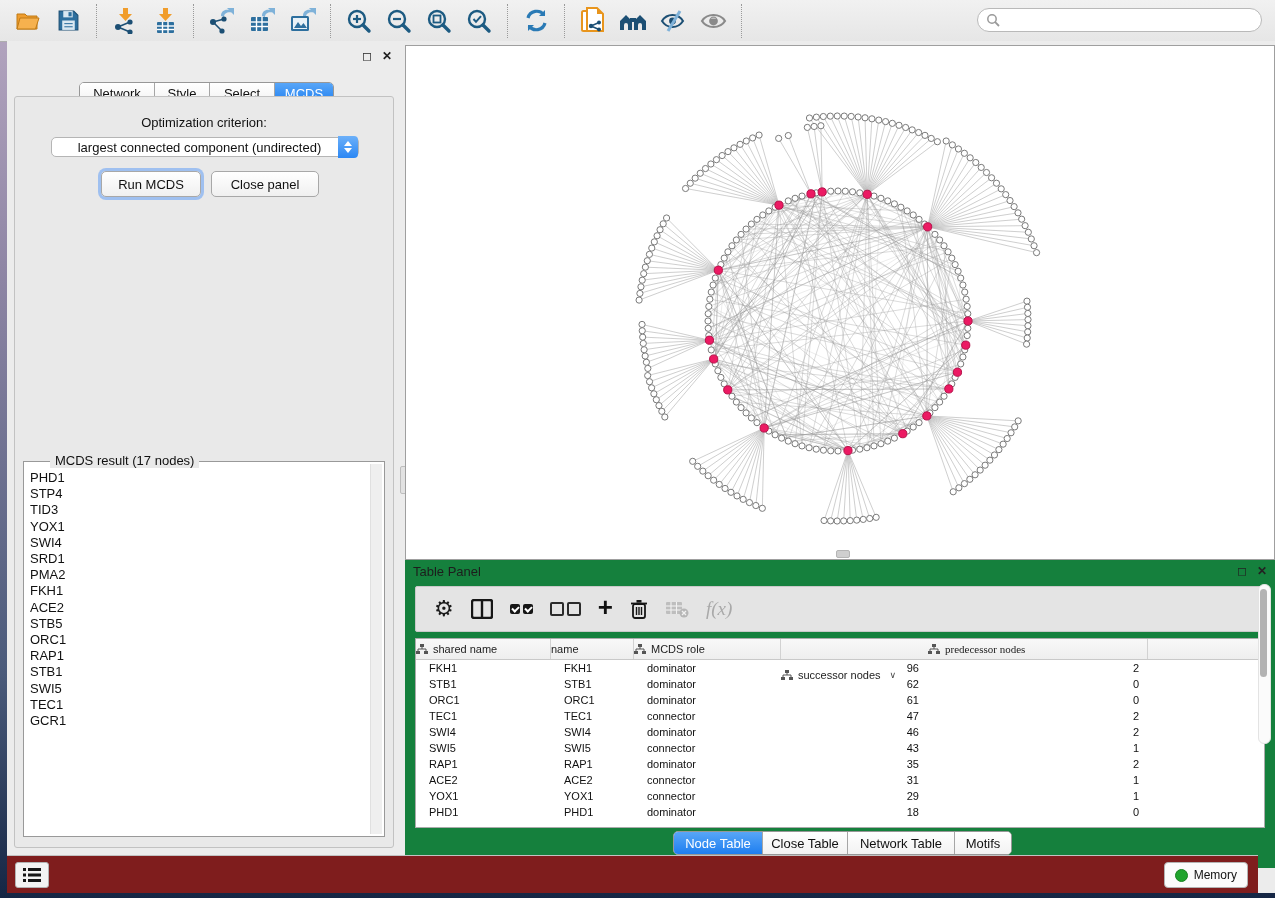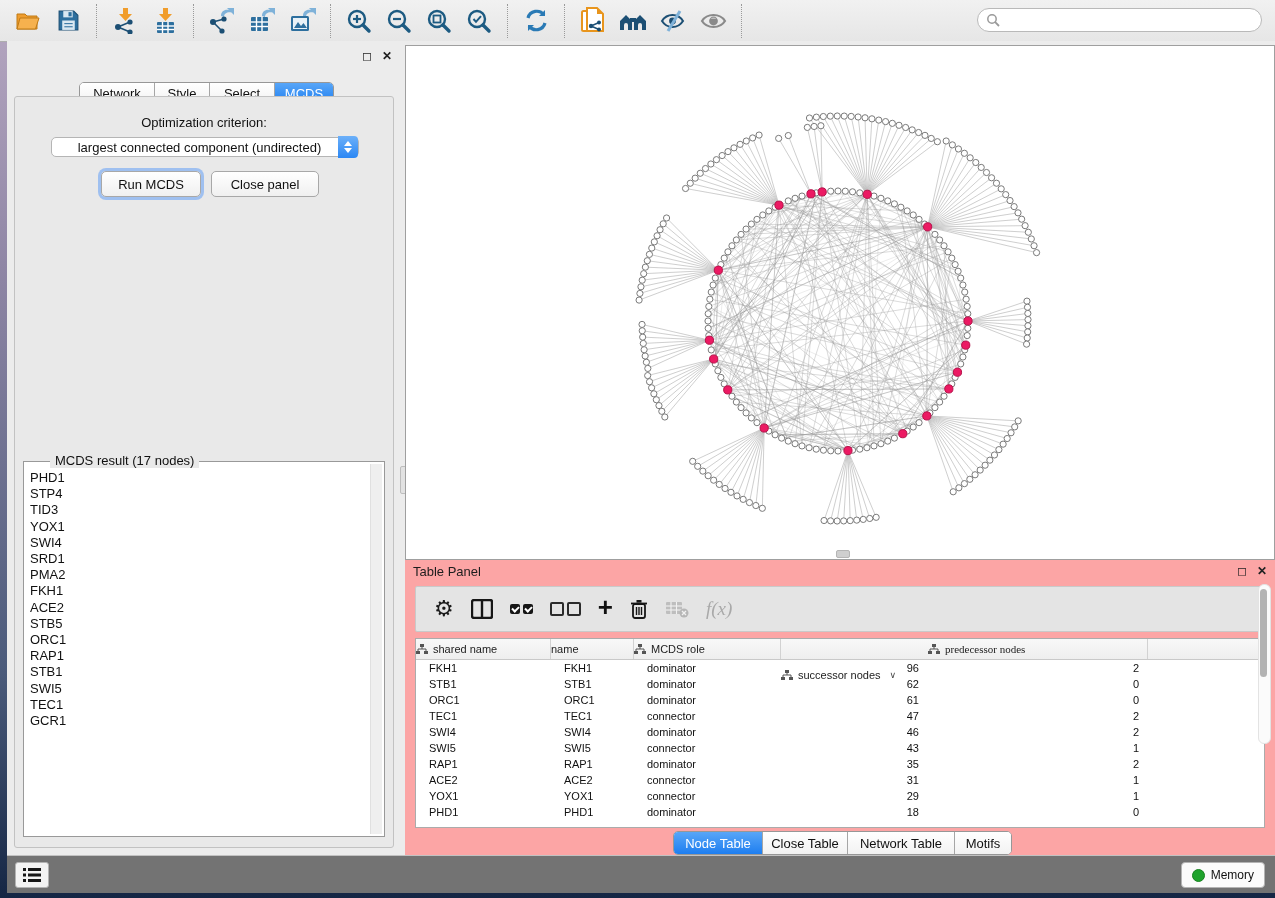--- a/index.html
+++ b/index.html
@@ -59,21 +59,21 @@
     background:linear-gradient(#f5f5f5,#dcdcdc);border-bottom:1px solid #b5b5b5;}
   #net-title{width:100%;text-align:center;font-size:12px;color:#333;line-height:19px;}
   .tl{position:absolute;top:4px;width:11px;height:11px;border-radius:50%;}
   #tl-close{left:9px;background:#fc5b57;border:1px solid #e2443f;}
   #tl-min{left:27px;background:#fdbe41;border:1px solid #e0a32c;}
   #tl-max{left:45px;background:#35c841;border:1px solid #24a82f;}
   #net-canvas-wrap{position:absolute;left:0;top:19px;right:0;bottom:0;background:#fff;overflow:hidden;}
   #net-grip{position:absolute;left:430px;bottom:1px;width:12px;height:6px;background:#cfcfcf;border:1px solid #b5b5b5;border-radius:2px;}
   #split-grip{left:393px;top:425px;width:6px;height:26px;background:#e2e2e2;border:1px solid #bdbdbd;border-radius:2px;}
   
-  #table-panel{left:398px;top:519px;width:870px;height:308px;background:#fca5a5;}
+  #table-panel{left:398px;top:519px;width:870px;height:308px;background:#15803d;}
   #tp-toolbar{position:absolute;left:10px;right:10px;top:26px;height:46px;background:#e4e4e4;
     border:1px solid #c9c9c9;border-radius:2px;display:flex;align-items:center;gap:17px;padding-left:18px;box-sizing:border-box;}
   .tp-icon{display:flex;align-items:center;justify-content:center;height:30px;cursor:default;}
   #gear-ic{font-size:22px;color:#1a1a1a;}
   .chkpair{display:flex;gap:3px;}
   .chk{width:10px;height:10px;border-radius:2px;background:#161616;position:relative;}
   .chk:after{content:"";position:absolute;left:2px;top:2px;width:5px;height:3px;
     border-left:2px solid #fff;border-bottom:2px solid #fff;transform:rotate(-45deg);}
   .unchk{width:10px;height:10px;border-radius:2px;border:2px solid #2b2b2b;background:transparent;}
   #plus-ic{font-size:26px;font-weight:bold;color:#111;margin-top:-3px;}
@@ -85,21 +85,21 @@
     border-right:1px solid #d2d2d2;box-sizing:border-box;cursor:default;}
   .hcell svg{flex:0 0 auto;}
   .sort{font-size:9px;color:#444;margin-left:4px;}
   .trow{display:flex;height:16px;align-items:center;}
   .tcell{font-size:11px;color:#111;box-sizing:border-box;white-space:nowrap;overflow:hidden;}
   #nt-scroll{position:absolute;right:4px;top:24px;width:11px;height:158px;background:#fbfbfb;
     border:1px solid #e3e3e3;border-radius:6px;}
   #nt-thumb{position:absolute;left:1px;top:4px;width:7px;height:88px;background:#b3b3b3;border-radius:4px;}
   #tp-tabs{left:268px;top:271px;height:22px;}
   
-  #status-bar{left:0;right:0;bottom:0;height:37px;background:#737373;border-top:1px solid #c2c2c2;}
+  #status-bar{left:0;right:17px;bottom:0;height:37px;background:#7f1d1d;border-top:1px solid #c2c2c2;}
   #list-btn{position:absolute;left:8px;top:6px;width:32px;height:24px;background:#f3f3f3;
     border:1px solid #b3b3b3;border-radius:3px;display:flex;align-items:center;justify-content:center;cursor:default;}
   #memory-btn{position:absolute;right:10px;top:6px;height:24px;padding:0 10px;background:#fbfbfb;
     border:1px solid #b3b3b3;border-radius:4px;display:flex;align-items:center;gap:6px;cursor:default;}
   #memory-dot{width:11px;height:11px;border-radius:50%;background:#1fa32c;border:1px solid #17821f;}
   #memory-label{font-size:12px;color:#111;}
 </style>
 </head>
 <body>
 

